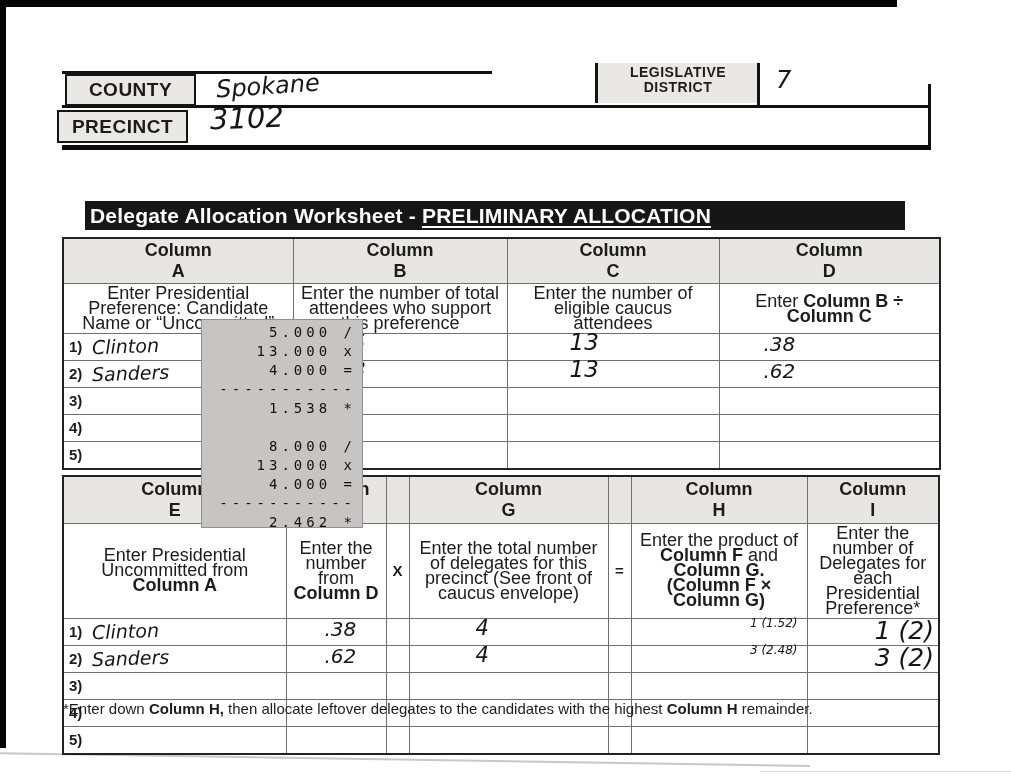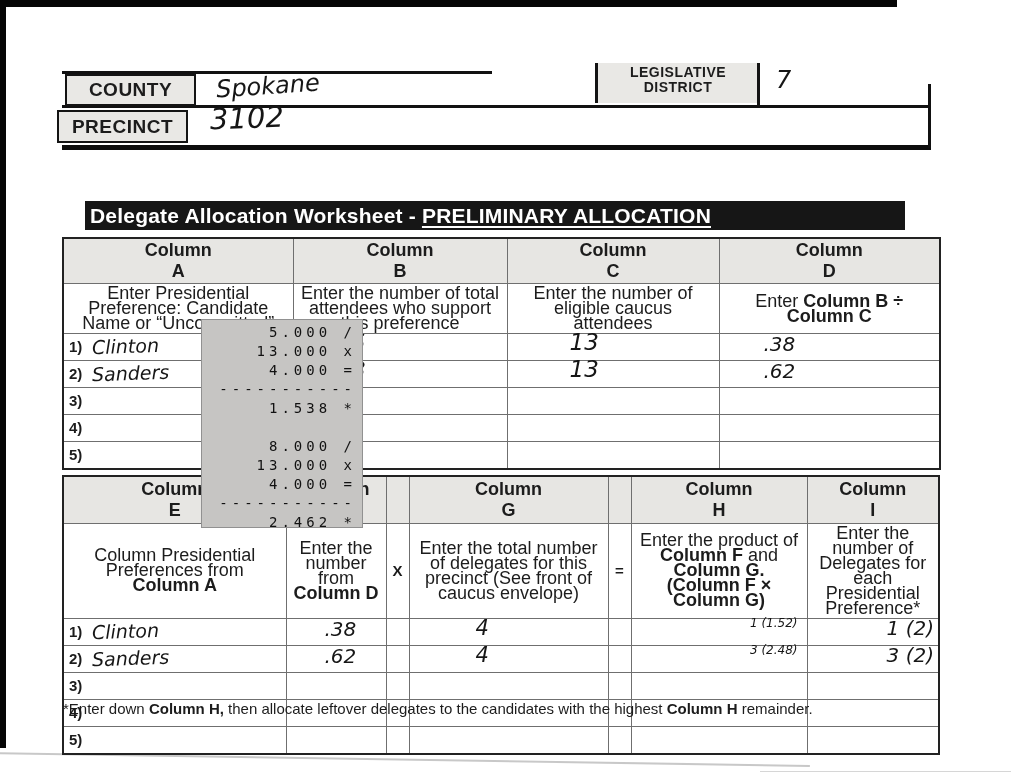--- a/index.html
+++ b/index.html
@@ -58,21 +58,21 @@
   .t2 tr.titles{height:47px;} .t2 tr.descs{height:64px;}
 
   
   .hw-name{position:absolute;left:28px;top:1px;font-size:19px;transform:rotate(-2deg);}
   .hw-t1b{position:absolute;left:58px;top:-4px;font-size:22px;}
   .hw-t1c{position:absolute;left:62px;top:-5px;font-size:23px;}
   .hw-t1d{position:absolute;left:44px;top:-2px;font-size:20px;}
   .hw-t2f{position:absolute;left:38px;top:-2px;font-size:20px;}
   .hw-t2g{position:absolute;left:66px;top:-3px;font-size:21px;}
   .hw-t2h{position:absolute;right:9px;top:-3px;font-size:12px;}
-  .hw-t2i{position:absolute;right:4px;top:-3px;font-size:20px;}
+  .hw-t2i{position:absolute;right:4px;top:-3px;font-size:25px;}
 
   
   .tape{position:absolute;left:185px;top:303px;width:162px;height:209px;box-sizing:border-box;
         background:#c6c5c3;border:1px solid #919191;z-index:6;margin:16px;
         font-family:"DejaVu Sans Mono",monospace;font-size:14px;line-height:19px;
         letter-spacing:4px;text-align:right;white-space:pre;color:#111;
         padding:3px 6px 0 0;}
 
   
   .footnote{position:absolute;left:63px;top:699px;width:885px;font-size:15px;line-height:20px;}
@@ -218,21 +218,21 @@
           <div>Column</div>
           <div>H</div>
         </th>
     <th>
           <div>Column</div>
           <div>I</div>
         </th>
   </tr>
   <tr class="descs">
     <td class="desc">
-      <span>Column Presidential Preferences from</span>
+      <span>Enter Presidential Uncommitted from</span>
       <b>Column A</b>
     </td>
     <td class="desc">
       <span>Enter the number from</span>
       <b>Column D</b>
     </td>
     <td class="sep">X</td>
     <td class="desc">Enter the total number of delegates for this precinct (See front of caucus envelope)</td>
     <td class="sep">=</td>
     <td class="desc">

